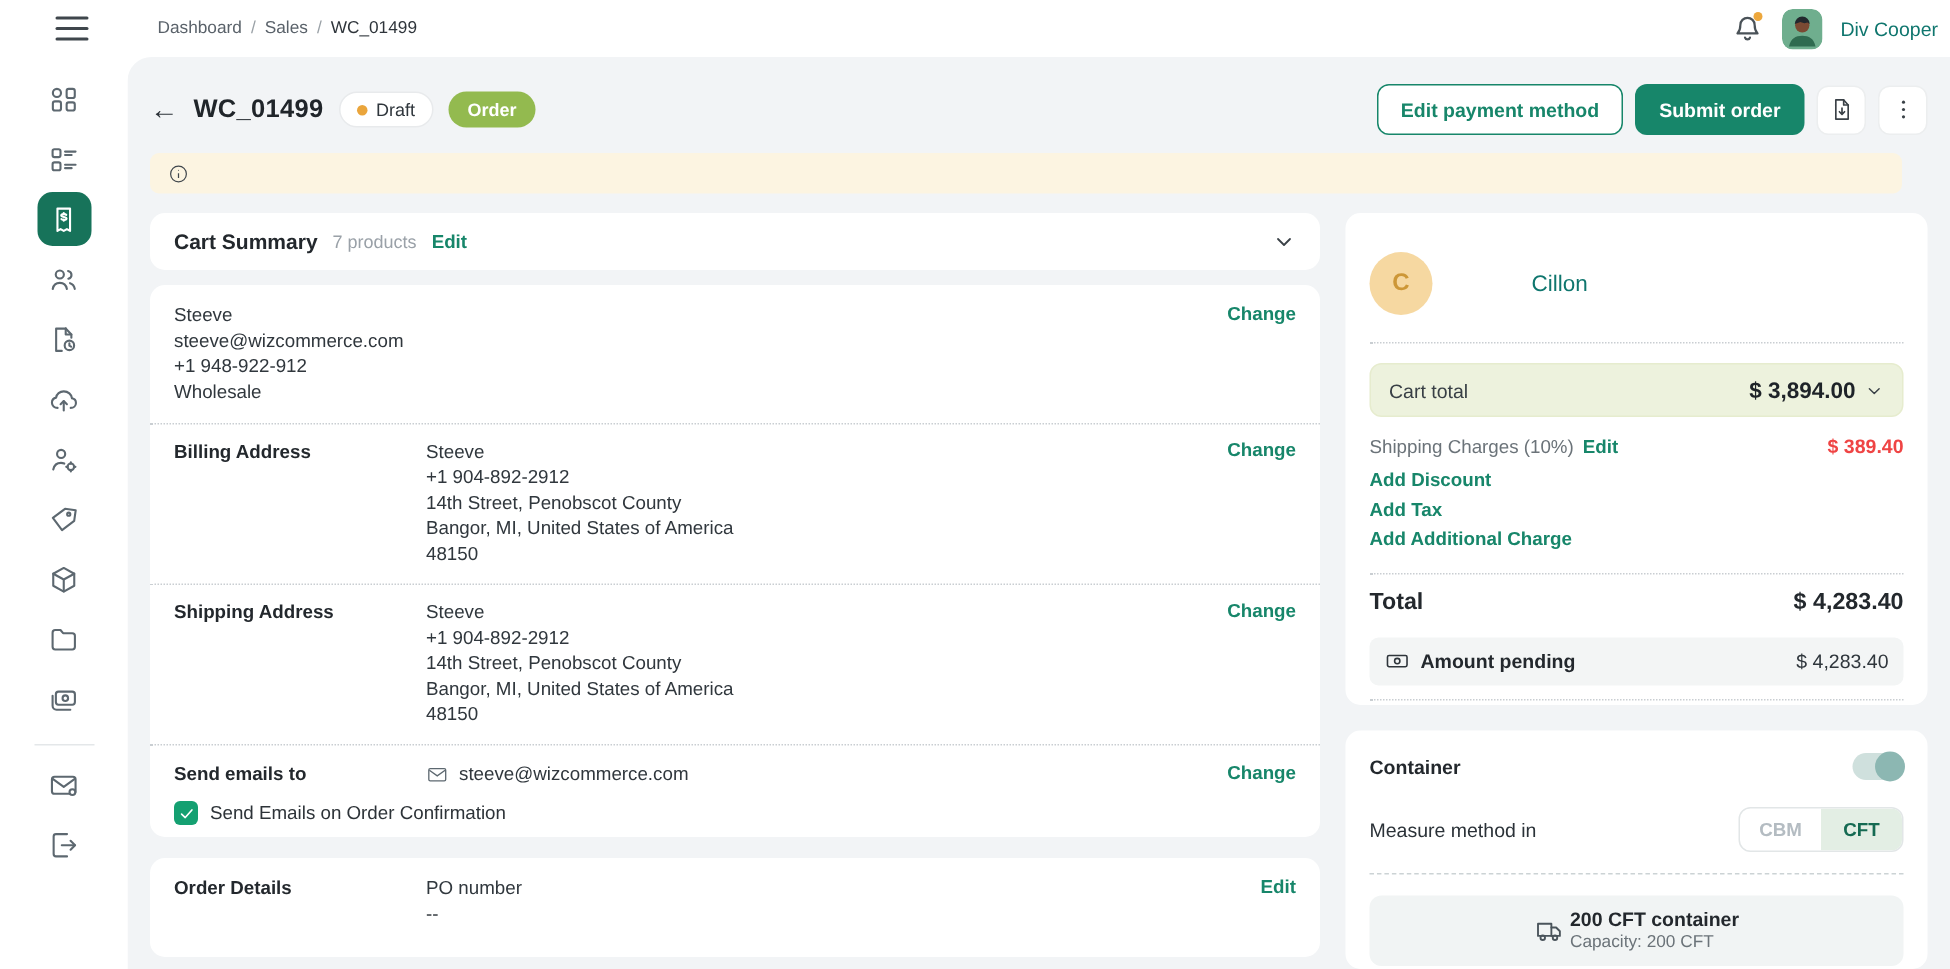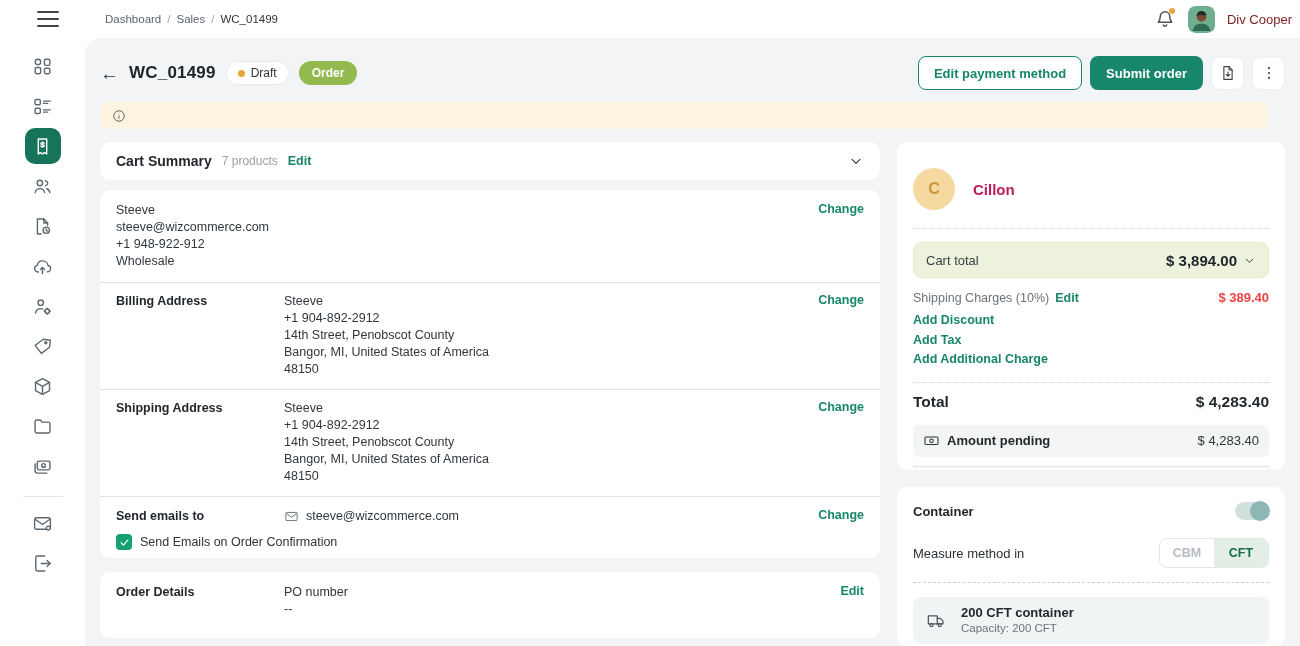--- a/index.html
+++ b/index.html
@@ -7,21 +7,21 @@
   body { font-family:"Liberation Sans", sans-serif; background:#ffffff; color:#23282d; position:relative; }
 
   
   .topbar { position:absolute; left:0; top:0; width:1300px; height:38px; background:#fff; display:flex; align-items:center; z-index:3; }
   .breadcrumb { position:absolute; left:105px; top:0; height:38px; display:flex; align-items:center; gap:6px; font-size:11.5px; color:#5a626a; }
   .breadcrumb .sep { color:#9aa1a7; }
   .breadcrumb .last { color:#2e343a; }
   .topbar-right { position:absolute; right:8px; top:0; height:38px; display:flex; align-items:center; gap:12px; }
   .bell-wrap { position:relative; width:22px; height:22px; cursor:pointer; }
   .bell-dot { position:absolute; right:1px; top:0; width:6px; height:6px; border-radius:50%; background:#eda73c; }
-  .user-name { font-size:13px; color:#7f1d1d; }
+  .user-name { font-size:13px; color:#0f766e; }
 
   
   .sidebar { position:absolute; left:0; top:0; width:85px; height:646px; background:#fff; z-index:4; }
   .hamburger { position:absolute; left:37px; top:11px; width:22px; height:16px; display:flex; flex-direction:column; justify-content:space-between; cursor:pointer; }
   .hamburger span { display:block; height:2px; background:#3f464c; border-radius:2px; }
   .side-icons { position:absolute; left:0; top:48px; width:85px; display:flex; flex-direction:column; align-items:center; }
   .side-item { width:36px; height:36px; display:flex; align-items:center; justify-content:center; margin-bottom:4px; border-radius:10px; cursor:pointer; }
   .side-item svg { stroke:#5d6870; fill:none; stroke-width:1.6; stroke-linecap:round; stroke-linejoin:round; }
   .side-item.active { background:#17735a; }
   .side-item.active svg { stroke:#ffffff; }
@@ -69,21 +69,21 @@
   .checkbox { width:16px; height:16px; border-radius:4px; background:#14a071; display:flex; align-items:center; justify-content:center; cursor:pointer; flex:none; }
   .checkbox svg { stroke:#fff; fill:none; stroke-width:2.4; stroke-linecap:round; stroke-linejoin:round; }
 
   
   .order-card { left:15px; top:534px; width:780px; height:66px; overflow:hidden; }
 
   
   .panel-a { left:812px; top:104px; width:388px; height:328px; padding:16px; }
   .cust-row { display:flex; align-items:center; gap:18px; margin-top:10px; height:42px; }
   .cust-avatar { width:42px; height:42px; border-radius:50%; background:#f6d8a1; color:#cd9737; font-weight:bold; font-size:16px; display:flex; align-items:center; justify-content:center; }
-  .cust-name { font-size:15px; font-weight:bold; color:#be185d; }
+  .cust-name { font-size:15px; font-weight:normal; color:#0f766e;margin-left:48px; }
   .dot-div { border-top:1px dotted #c9ced2; }
   .cart-total-bar { margin-top:13px; height:36px; background:#edf2dd; border:1px solid #e6ecce; border-radius:8px; display:flex; align-items:center; padding:0 12px; cursor:pointer; }
   .ctb-label { font-size:13px; color:#383f45; }
   .ctb-val { margin-left:auto; font-size:15px; font-weight:bold; color:#1e2328; display:flex; align-items:center; gap:6px; }
   .ship-row { margin-top:12px; display:flex; align-items:center; font-size:12.5px; }
   .ship-label { color:#6b7379; }
   .ship-edit { margin-left:6px; }
   .ship-val { margin-left:auto; font-weight:bold; font-size:13px; color:#ef4444; }
   .add-links { margin-top:6px; }
   .add-links a { display:block; line-height:19.5px; }
@@ -100,21 +100,21 @@
   .cont-row { display:flex; align-items:center; height:20px; }
   .cont-title { font-size:13px; font-weight:bold; }
   .toggle { margin-left:auto; width:34px; height:18px; border-radius:9px; background:#cfe0dd; position:relative; cursor:pointer; }
   .toggle .knob { position:absolute; right:-1px; top:-1px; width:20px; height:20px; border-radius:50%; background:#8cb7b2; }
   .measure-row { margin-top:17px; display:flex; align-items:center; height:30px; }
   .measure-label { font-size:13px; color:#2b3238; }
   .seg { margin-left:auto; display:flex; height:30px; border:1px solid #e2e6e7; border-radius:8px; overflow:hidden; background:#fff; }
   .seg-opt { width:54px; display:flex; align-items:center; justify-content:center; font-size:12.5px; font-weight:bold; color:#b4bcc2; cursor:pointer; }
   .seg-opt.sel { background:#e3eee4; color:#156a52; }
   .dash-div { border-top:1px dashed #ccd3d5; margin:14px 0; }
-  .item-row { background:#f1f4f4; border-radius:8px; padding:8px 13px; display:flex; align-items:center; gap:15px; }
+  .item-row { background:#f1f4f4; border-radius:8px; padding:8px 13px; display:flex; align-items:center; gap:4px;justify-content:center; }
   .item-row svg { stroke:#4a545b; fill:none; stroke-width:1.5; stroke-linecap:round; stroke-linejoin:round; flex:none; }
   .item-name { font-size:13px; font-weight:bold; color:#23282d; line-height:16px; }
   .item-cap { font-size:11.5px; color:#6b7379; line-height:15px; }
 
   .chev-svg { stroke:#3a4147; fill:none; stroke-width:1.8; stroke-linecap:round; stroke-linejoin:round; }
 </style>
 </head>
 <body>
 
 <div class="topbar">

